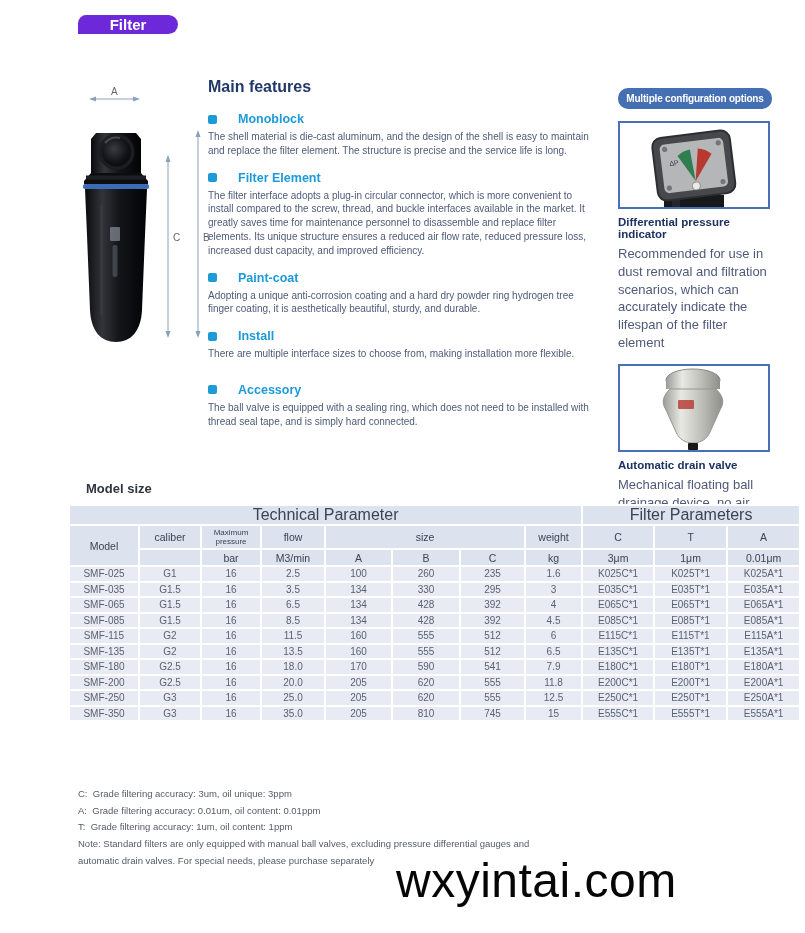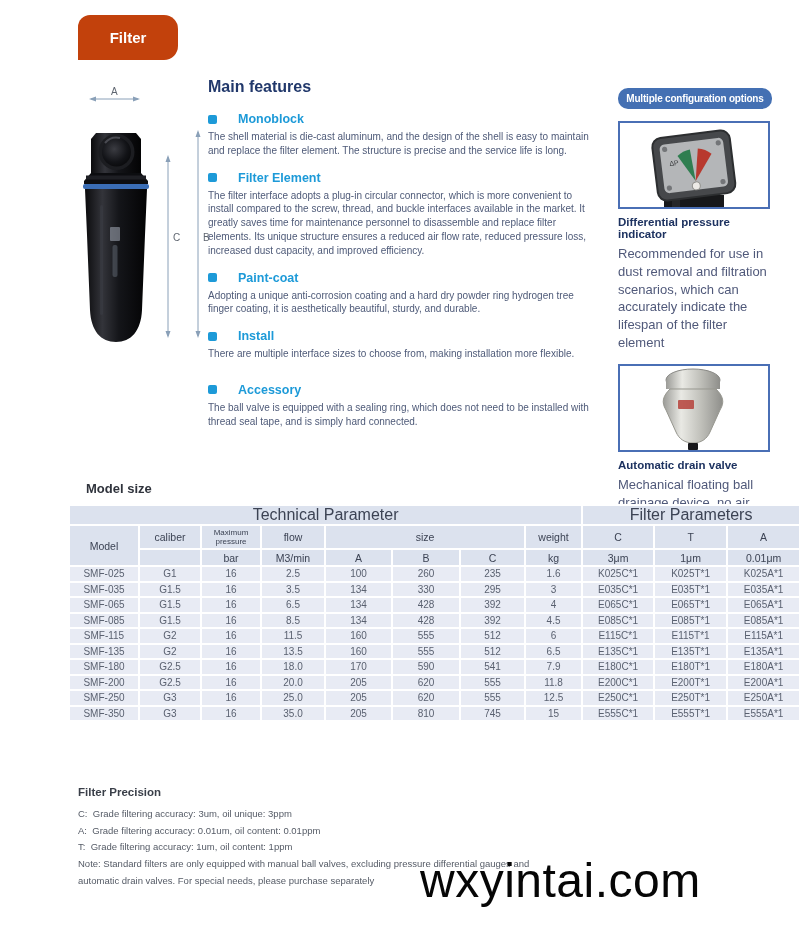--- a/index.html
+++ b/index.html
@@ -5,22 +5,22 @@
   * { margin:0; padding:0; box-sizing:border-box; }
   html,body { background:#fff; }
   body {
     position:relative; width:805px; height:933px;
     font-family:"Liberation Sans", sans-serif; color:#4e5a78; overflow:hidden;
   }
 
   
   .badge {
     position:absolute; left:78px; top:15px;
-    background:#c2410c; color:#fff; font-weight:bold; font-size:15px;
-    padding:14px 0; width:100px; text-align:center;
+    background:#6d28d9; color:#fff; font-weight:bold; font-size:15px;
+    padding:1px 0; width:100px; text-align:center;
     border-radius:12px 14px 14px 0;
   }
 
   
   .figure { position:absolute; left:70px; top:85px; width:150px; height:270px; }
 
   
   .features { position:absolute; left:208px; top:78px; width:400px; }
   .features h1 { font-size:16px; font-weight:bold; color:#21386b; margin-bottom:16px; }
   .feature { margin-bottom:13px; }
@@ -58,21 +58,21 @@
   tbody td { background:#e8ebf4; color:#5a6170; font-size:10px; height:15.5px; padding:0; }
 
   
   .precision { position:absolute; left:78px; top:786px; width:620px; }
   .precision h3 { font-size:11.5px; font-weight:bold; color:#3a3f49; margin-bottom:8px; }
   .precision-line { font-size:9.5px; color:#555b66; line-height:1.75; white-space:pre; }
 
   
   .watermark {
     position:absolute; left:396px; top:853px; font-size:48px; color:#060606;
-    letter-spacing:0.5px; font-weight:400;margin-left:24px;
+    letter-spacing:0.5px; font-weight:400;
   }
 
   svg text { font-family:"Liberation Sans", sans-serif; }
 </style>
 </head>
 <body>
 
 <div class="badge">Filter</div>
 
 <div class="figure">
@@ -395,21 +395,20 @@
           <td>15</td>
           <td>E555C*1</td>
           <td>E555T*1</td>
           <td>E555A*1</td>
         </tr>
       </tbody>
   </table>
 </div>
 
 <div class="precision">
-  <h3>Filter Precision</h3>
   <div class="precision-line">C:  Grade filtering accuracy: 3um, oil unique: 3ppm</div>
   <div class="precision-line">A:  Grade filtering accuracy: 0.01um, oil content: 0.01ppm</div>
   <div class="precision-line">T:  Grade filtering accuracy: 1um, oil content: 1ppm</div>
   <div class="precision-line">Note: Standard filters are only equipped with manual ball valves, excluding pressure differential gauges and</div>
   <div class="precision-line">automatic drain valves. For special needs, please purchase separately</div>
 </div>
 
 <div class="watermark">wxyintai.com</div>
 
 </body></html>

